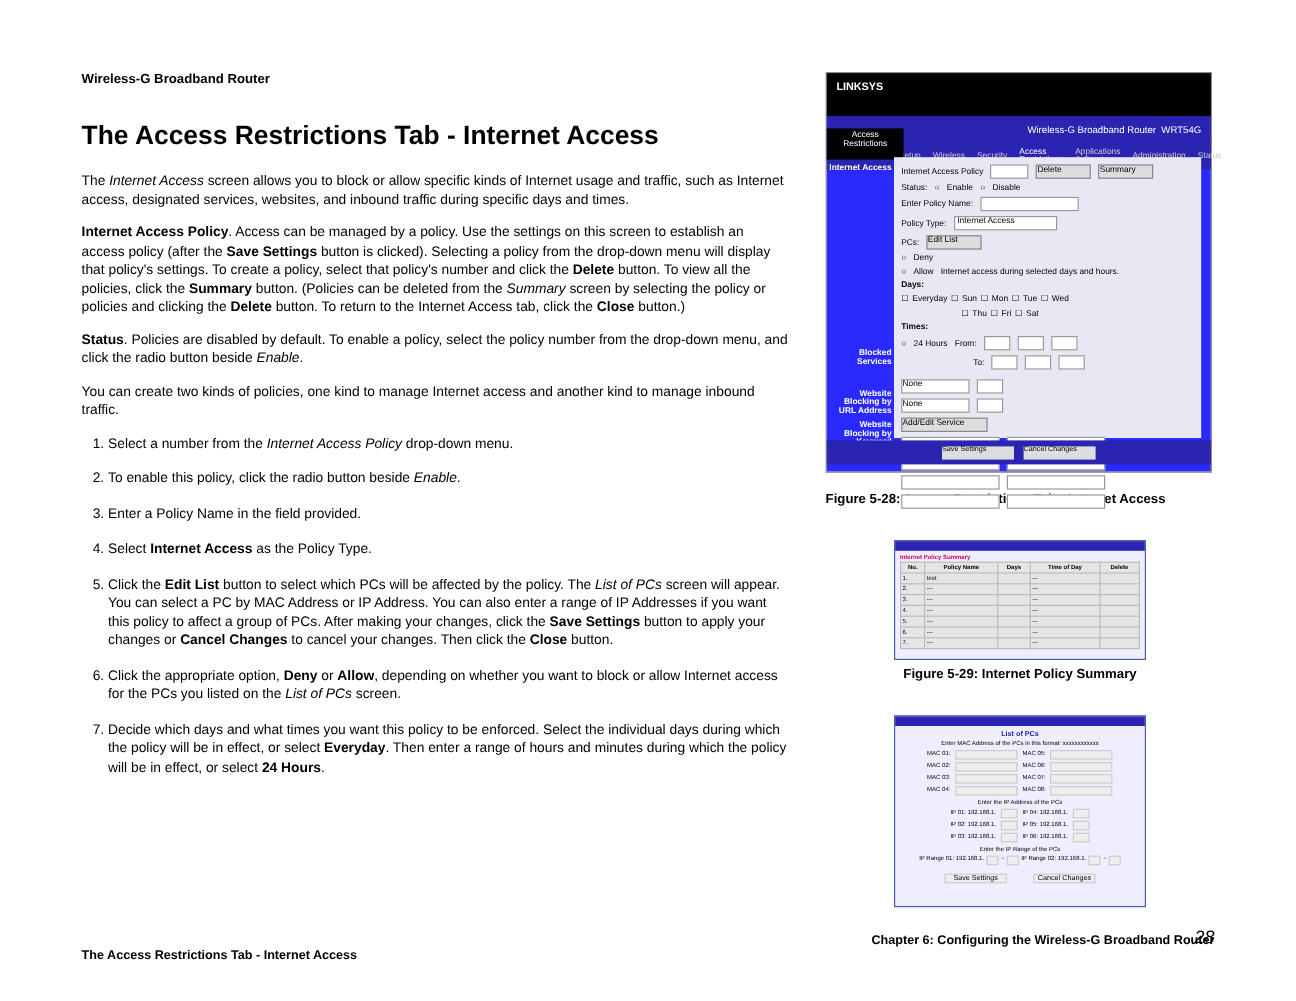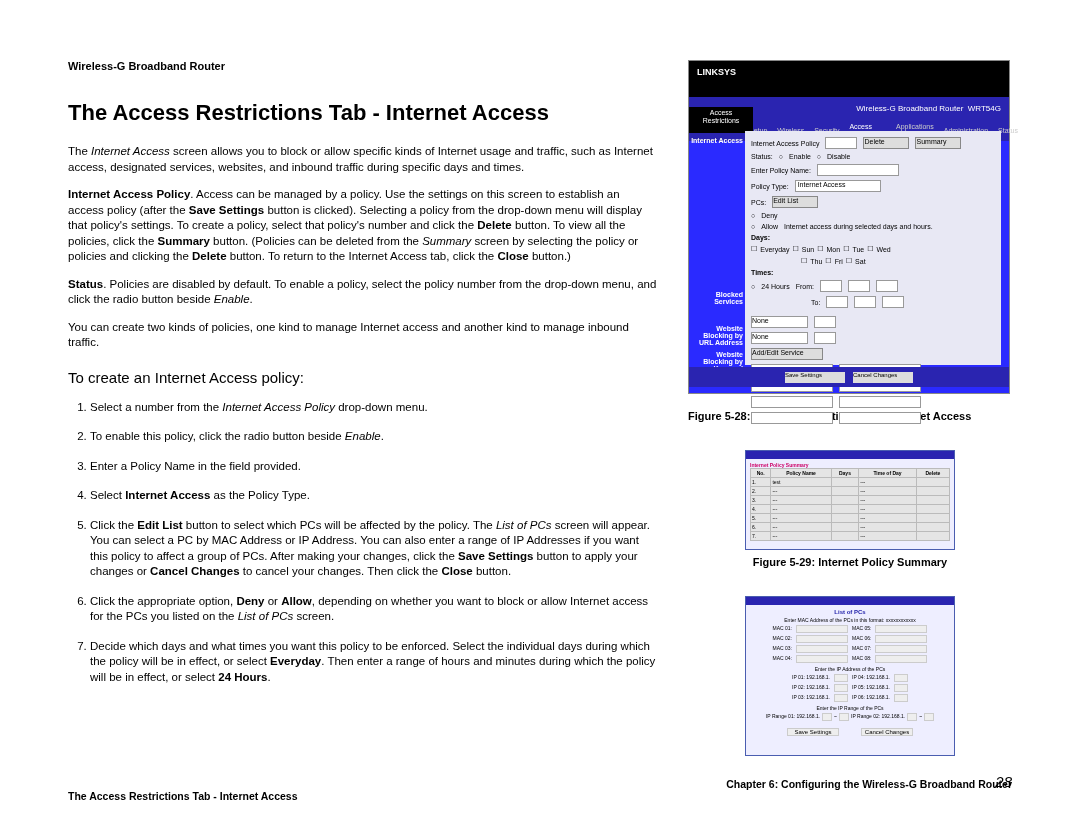--- a/index.html
+++ b/index.html
@@ -115,21 +115,20 @@
     <div class="doc-header">Wireless-G Broadband Router</div>
 
 
     <h1 class="section-title">The Access Restrictions Tab - Internet Access</h1>
 
     <div class="para">The <i>Internet Access</i> screen allows you to block or allow specific kinds of Internet usage and traffic, such as Internet access, designated services, websites, and inbound traffic during specific days and times.</div>
     <div class="para"><b>Internet Access Policy</b>. Access can be managed by a policy. Use the settings on this screen to establish an access policy (after the <b>Save Settings</b> button is clicked). Selecting a policy from the drop-down menu will display that policy's settings. To create a policy, select that policy's number and click the <b>Delete</b> button. To view all the policies, click the <b>Summary</b> button. (Policies can be deleted from the <i>Summary</i> screen by selecting the policy or policies and clicking the <b>Delete</b> button. To return to the Internet Access tab, click the <b>Close</b> button.)</div>
     <div class="para"><b>Status</b>. Policies are disabled by default. To enable a policy, select the policy number from the drop-down menu, and click the radio button beside <i>Enable</i>.</div>
     <div class="para">You can create two kinds of policies, one kind to manage Internet access and another kind to manage inbound traffic.</div>
 
-    <h2 class="sub-title">To create an Internet Access policy:</h2>
 
     <ol class="steps">
       <li>Select a number from the <i>Internet Access Policy</i> drop-down menu.</li>
       <li>To enable this policy, click the radio button beside <i>Enable</i>.</li>
       <li>Enter a Policy Name in the field provided.</li>
       <li>Select <b>Internet Access</b> as the Policy Type.</li>
       <li>Click the <b>Edit List</b> button to select which PCs will be affected by the policy. The <i>List of PCs</i> screen will appear. You can select a PC by MAC Address or IP Address. You can also enter a range of IP Addresses if you want this policy to affect a group of PCs. After making your changes, click the <b>Save Settings</b> button to apply your changes or <b>Cancel Changes</b> to cancel your changes. Then click the <b>Close</b> button.</li>
       <li>Click the appropriate option, <b>Deny</b> or <b>Allow</b>, depending on whether you want to block or allow Internet access for the PCs you listed on the <i>List of PCs</i> screen.</li>
       <li>Decide which days and what times you want this policy to be enforced. Select the individual days during which the policy will be in effect, or select <b>Everyday</b>. Then enter a range of hours and minutes during which the policy will be in effect, or select <b>24 Hours</b>.</li>
     </ol>

